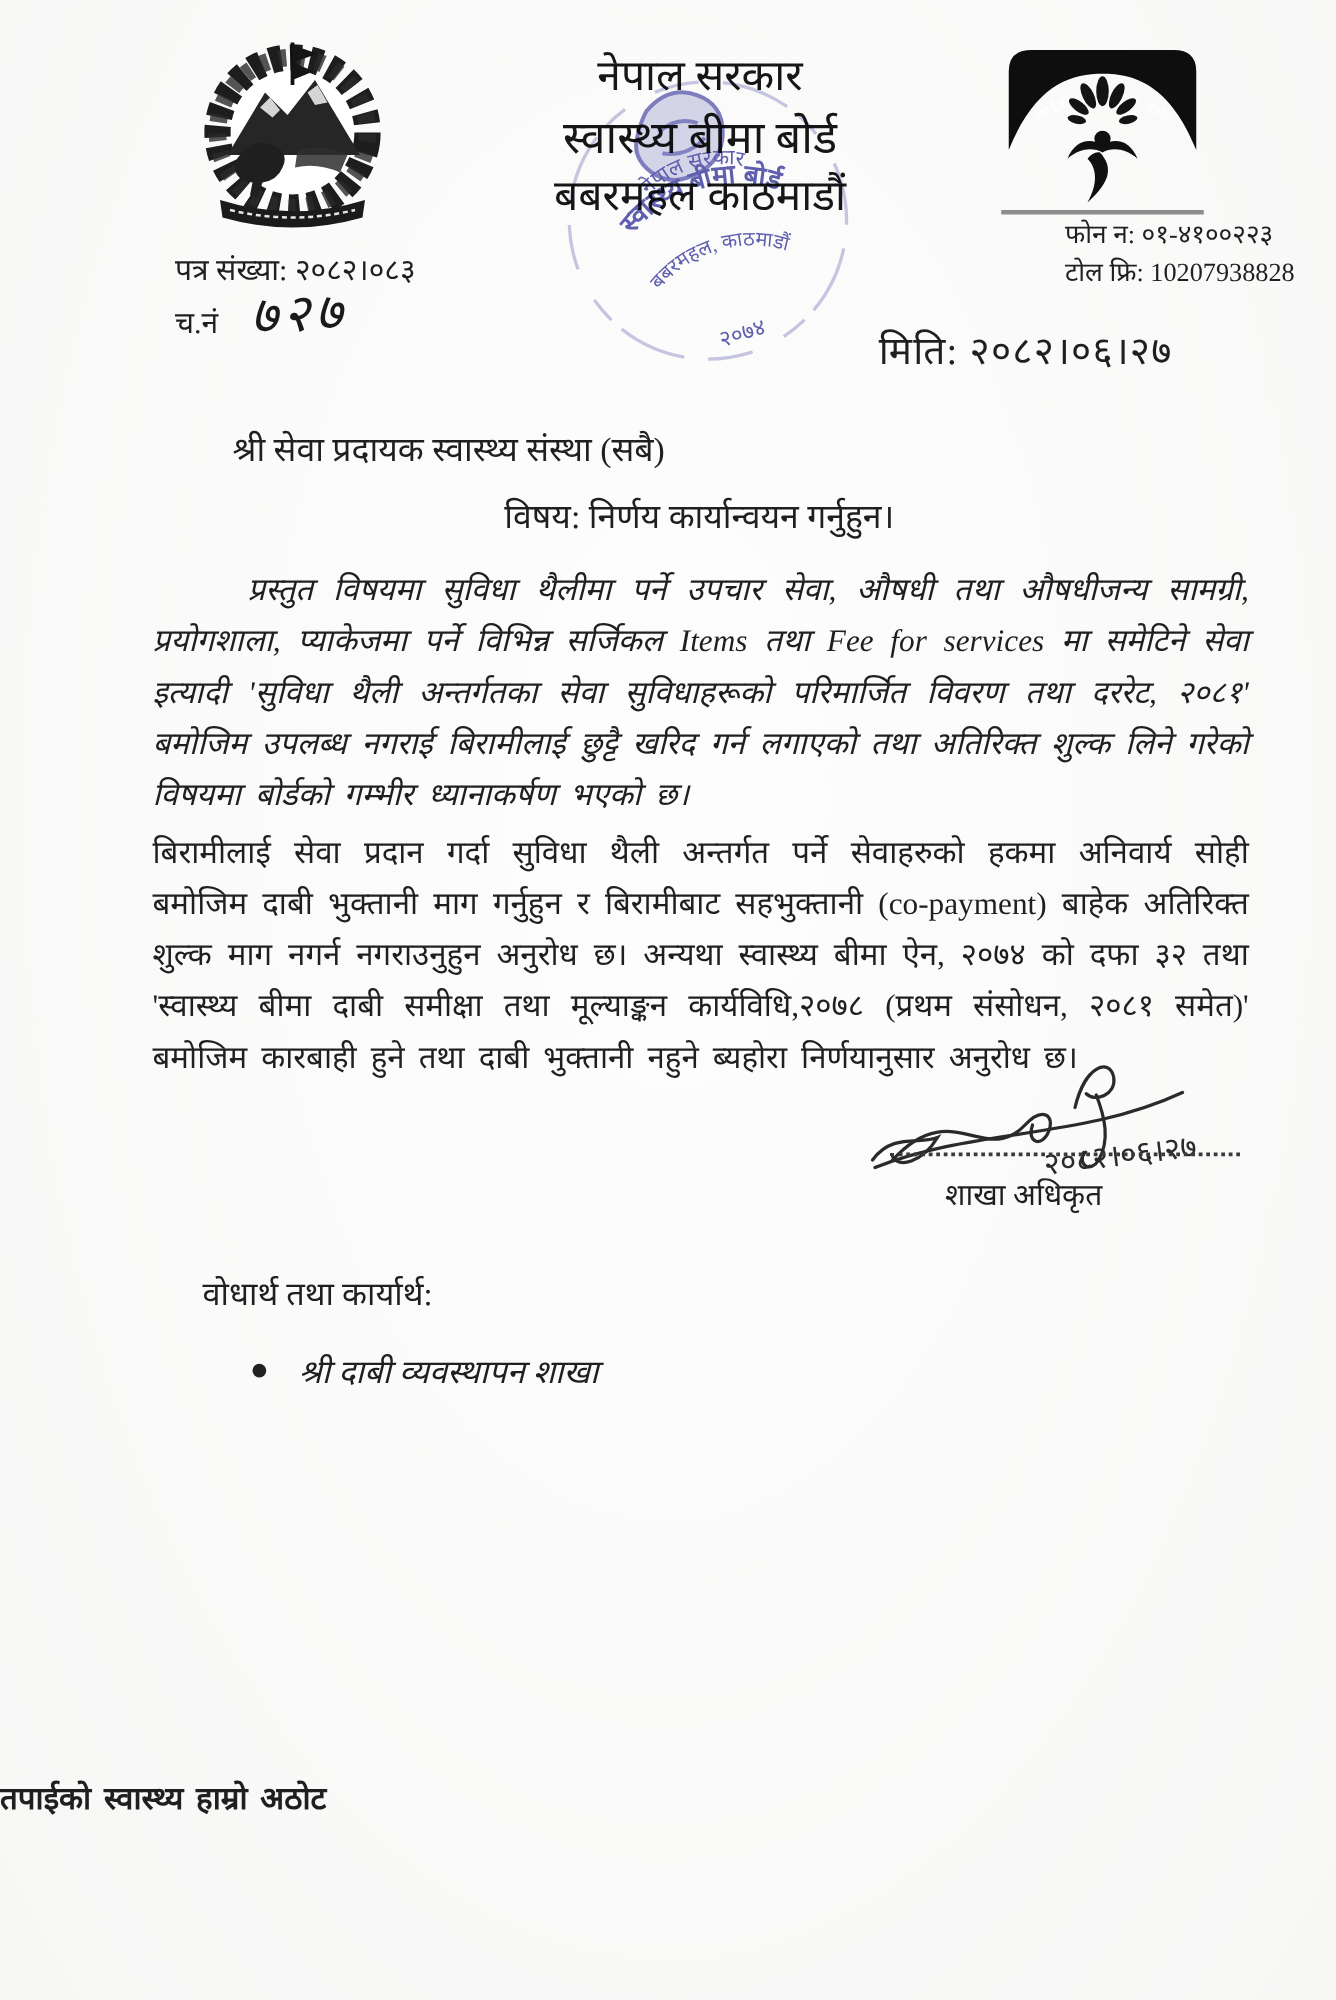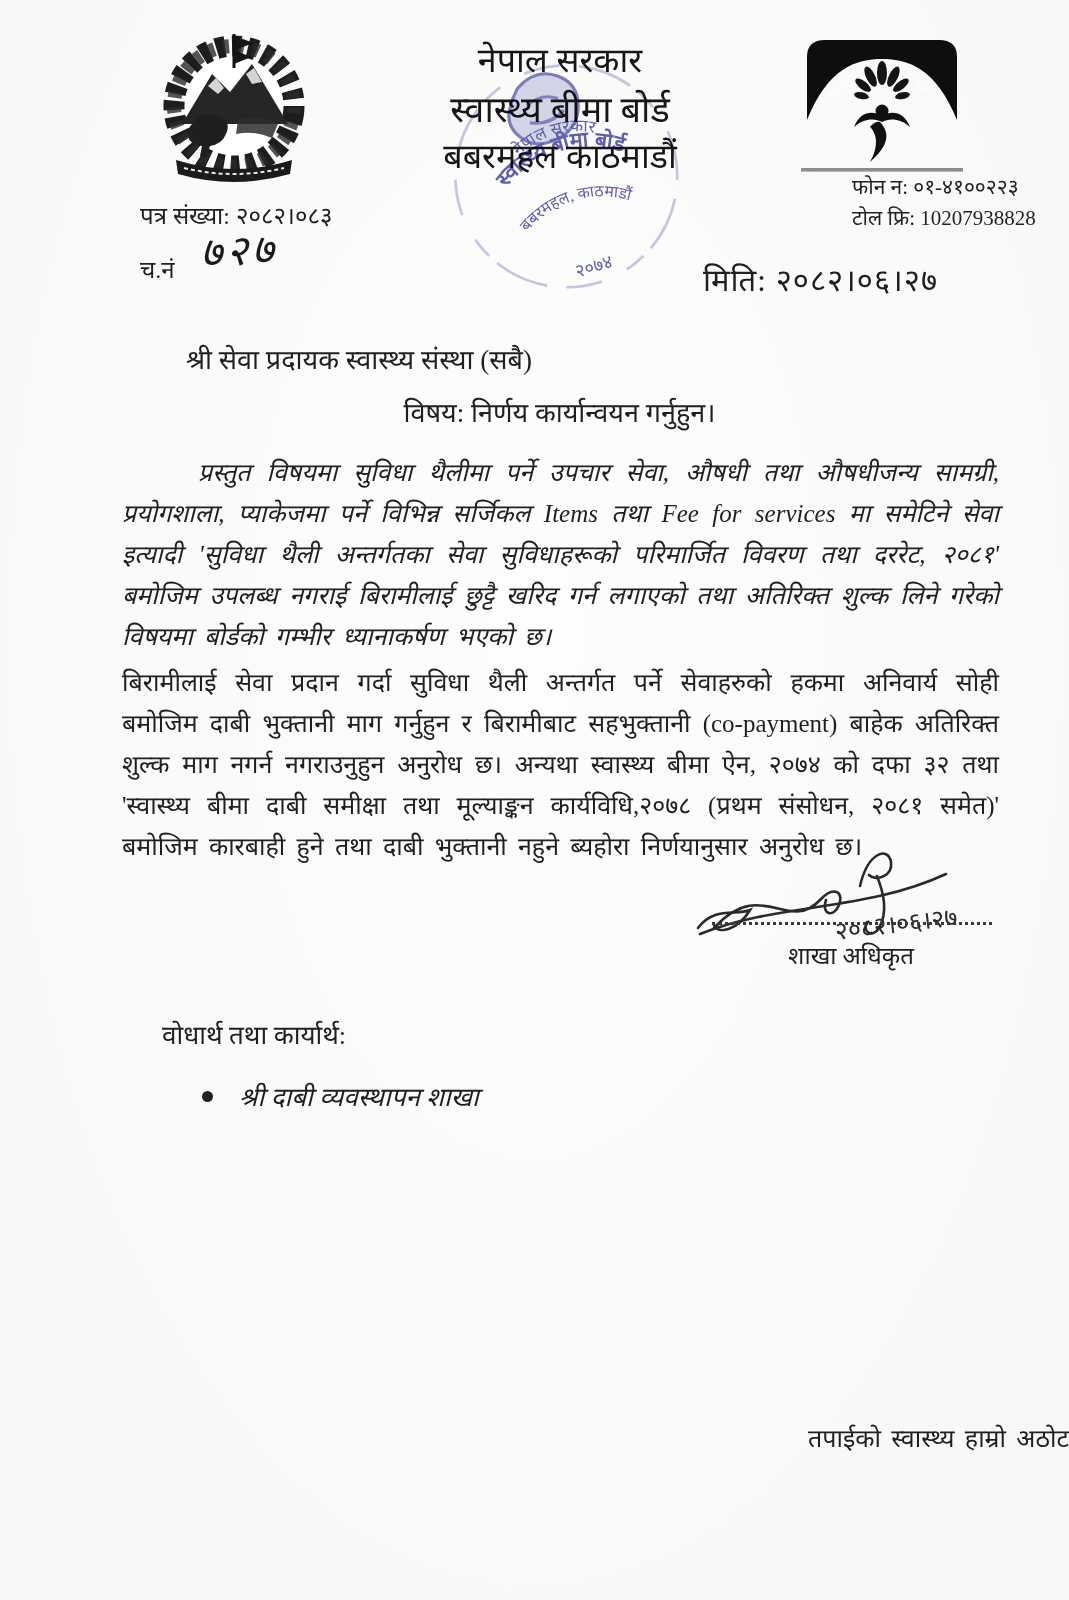--- a/index.html
+++ b/index.html
@@ -21,46 +21,46 @@
     radial-gradient(ellipse at 50% 40%, rgba(255,255,255,.6), rgba(0,0,0,0.015)),
     var(--paper);}
   .abs{position:absolute;}
   .hdr{left:330px;width:460px;text-align:center;color:#161616;}
   .hdr1{top:36px;font-size:34px;}
   .hdr2{top:84px;font-size:36px;}
   .hdr3{top:132px;font-size:34px;}
 
   
   .ref-line{left:140px;top:198px;font-size:24px;}
-  .serial-line{left:140px;top:240px;font-size:24px;margin-top:12px;}
+  .serial-line{left:140px;top:240px;font-size:24px;}
   .serial-hand{left:200px;top:220px;font-size:42px;transform:rotate(-3deg);color:#1a1a1a;font-style:italic;letter-spacing:4px;}
 
   
   .contact{left:852px;top:172px;font-size:21px;line-height:31px;white-space:nowrap;}
   .date-line{left:703px;top:258px;font-size:31px;letter-spacing:1px;white-space:nowrap;}
 
   
   .addressee{left:146px;top:340px;font-size:27px;margin-left:40px;}
   .subject{left:122px;width:875px;top:393px;text-align:center;font-size:27px;}
   .para{left:122px;width:877px;font-size:25px;line-height:41px;text-align:justify;word-spacing:5px;}
   .para1{top:452px;text-indent:76px;font-style:italic;}
   .para2{top:662px;}
 
   
   .sig-svg{left:688px;top:840px;}
   .sig-dots{left:712px;top:903px;width:280px;border-bottom:3px dotted #3a3a3a;height:22px;}
-  .designation{left:756px;top:938px;width:190px;text-align:center;font-size:24px;}
+  .designation{left:756px;top:938px;width:190px;font-size:24px;}
 
   
   .cc-head{left:162px;top:1016px;font-size:26px;}
   .cc-item{left:202px;top:1078px;font-size:26px;display:flex;align-items:center;gap:26px;font-style:italic;}
   .cc-bullet{width:11px;height:11px;border-radius:50%;background:#222;display:inline-block;}
 
   
-  .footer{left:0;width:1069px;top:1420px;text-align:right;font-size:25px;word-spacing:4px;}
+  .footer{left:0;width:1069px;top:1420px;text-align:left;font-size:25px;word-spacing:4px;font-weight:bold;}
 
   
   .emblem-svg{left:138px;top:28px;}
   .logo-svg{left:796px;top:30px;}
   .stamp-svg{left:438px;top:42px;mix-blend-mode:multiply;opacity:.88;}
 
   svg text{font-family:"Liberation Serif","DejaVu Serif",serif;}
 </style>
 </head>
 <body>

